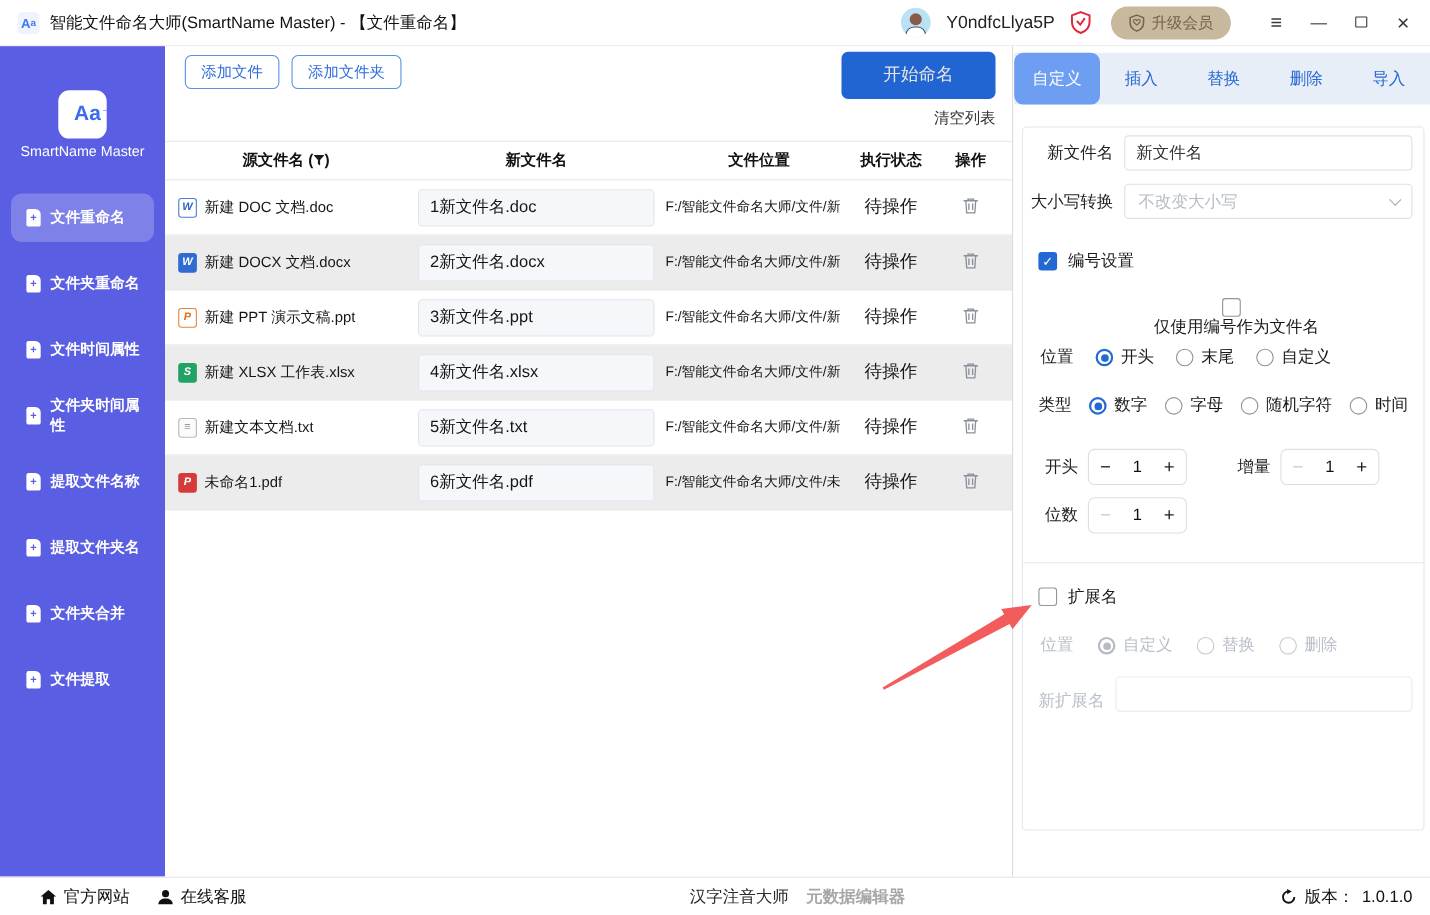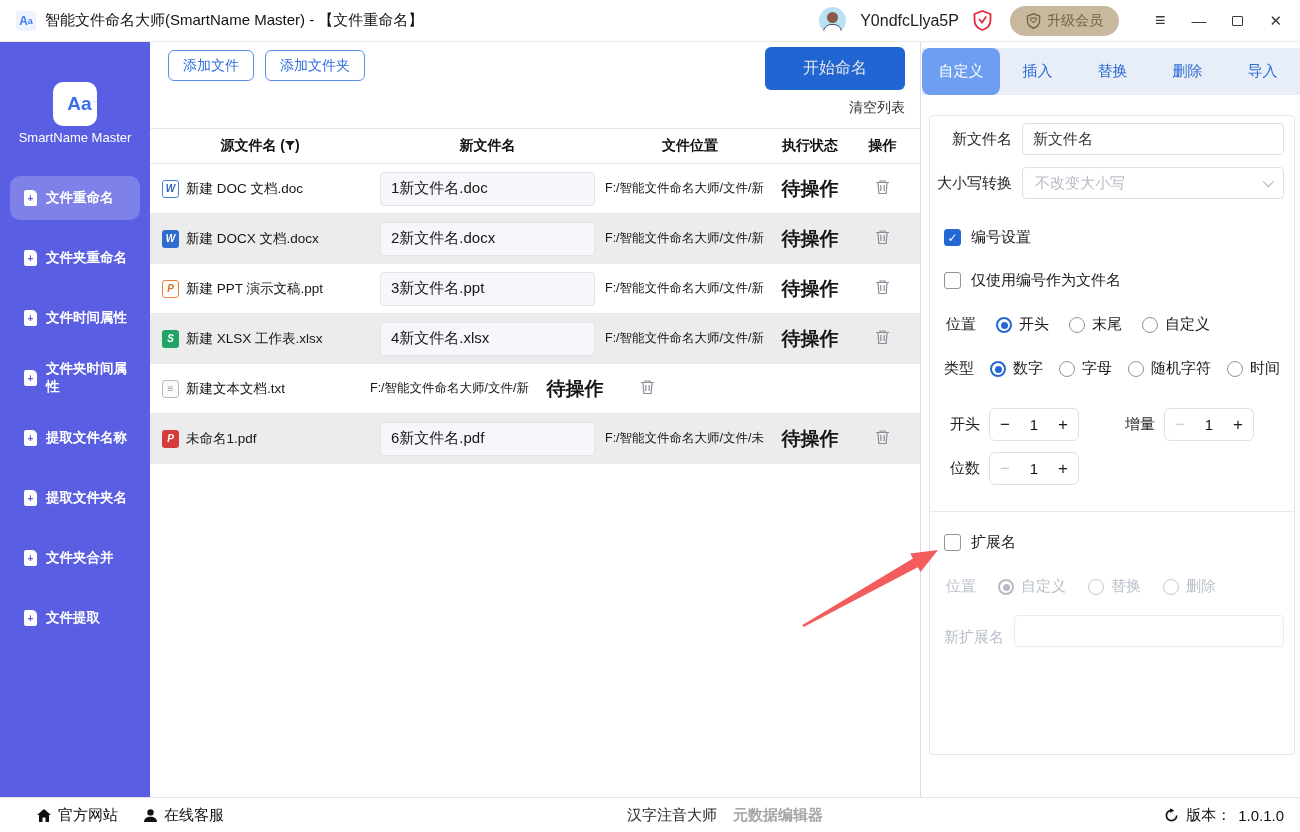--- a/index.html
+++ b/index.html
@@ -53,21 +53,21 @@
   .ic-0 { background:#fff; border:1px solid #4a7fd6; color:#3265c0; }
   .ic-1 { background:#2f6bd0; color:#fff; }
   .ic-2 { background:#fff; border:1px solid #e8833a; color:#dd6f1d; }
   .ic-3 { background:#21a366; color:#fff; }
   .ic-4 { background:#fbfbfb; border:1px solid #b9b9b9; color:#9a9a9a; }
   .ic-5 { background:#d63b3b; color:#fff; }
   .fname { white-space:nowrap; overflow:hidden; }
   .trow .c2 { padding:0 10px; }
   .newname { width:215px; height:34px; background:#f5f7fa; border:1px solid #e1e5eb; border-radius:4px; font-size:15px; color:#161616; padding-left:10px; font-family:inherit; }
   .trow .c3 { font-size:12.5px; white-space:nowrap; overflow:hidden; }
-  .trow .c4 { text-align:center; font-size:19px;font-weight:bold; }
+  .trow .c4 { text-align:center; font-size:16px; }
   .trow .c5 { text-align:center; }
   .trash { display:inline-block; cursor:pointer; }
 
   
   .rpanel { position:absolute; left:920px; top:42px; width:380px; height:755px; background:#fff; border-left:1px solid #dcdcdc; }
   .tabbar { position:absolute; left:1px; top:6px; right:0; height:47px; background:#e8eef7; display:flex; align-items:stretch; }
   .tab { flex:1; display:flex; align-items:center; justify-content:center; color:#2a6ad4; font-size:15px; cursor:pointer; }
   .tab.active { flex:none; width:78px; background:#6d9ef2; color:#fff; border-radius:8px; }
   .card { position:absolute; left:8px; top:73px; width:366px; height:640px; border:1px solid #e3e6ec; border-radius:4px; background:#fff; }
   .crow { position:absolute; left:0; right:0; display:flex; align-items:center; }
@@ -79,21 +79,21 @@
   .txt-input.dis { border-color:#e8ebf0; }
   .r-case { top:51px; height:32px; }
   .r-case .lbl { width:82px; }
   .selectbox { margin-left:10px; flex:1; margin-right:10px; height:32px; border:1px solid #dcdfe6; border-radius:4px; display:flex; align-items:center; padding:0 12px; font-size:15px; color:#b7bcc4; cursor:pointer; }
   .chev { margin-left:auto; width:8px; height:8px; border-right:1.5px solid #a8adb5; border-bottom:1.5px solid #a8adb5; transform:rotate(45deg) translateY(-2px); }
   .cb { width:17px; height:17px; border-radius:3px; border:1.5px solid #8f949d; background:#fff; display:inline-flex; align-items:center; justify-content:center; cursor:pointer; flex:none; }
   .cb.checked { background:#2468d4; border-color:#2468d4; color:#fff; font-size:12px; font-weight:bold; }
   .cb.checked::after { content:"✓"; }
   .cblbl { margin-left:10px; font-size:15px; color:#1a1a1a; }
   .r-num { top:112px; padding-left:14px; }
-  .r-only { top:155px; padding-left:14px; }
+  .r-only { top:155px; padding-left:14px;flex-direction:column; }
   .r-pos { top:199px; padding-left:16px; gap:20px; }
   .r-type { top:243px; padding-left:14px; gap:16px; }
   .radio { display:inline-flex; align-items:center; gap:7px; font-size:15px; color:#1a1a1a; cursor:pointer; }
   .rdot { width:16px; height:16px; border-radius:50%; border:1.5px solid #8f949d; background:#fff; position:relative; flex:none; }
   .rdot.sel { border-color:#2468d4; border-width:2px; }
   .rdot.sel::after { content:""; position:absolute; left:3px; top:3px; width:7px; height:7px; border-radius:50%; background:#2468d4; }
   .radio.dis { color:#b9bfc9; }
   .radio.dis .rdot { border-color:#c3c7cf; }
   .radio.dis .rdot.sel { border-color:#b6bac2; }
   .radio.dis .rdot.sel::after { background:#b6bac2; }
@@ -276,20 +276,21 @@
               </svg></span></div>
       </div>
 
       <div class="trow">
         <div class="c1">
             <span class="ficon ic-4">
               <i>≡</i>
             </span>
             <span class="fname">新建文本文档.txt</span>
           </div>
+        <div class="c2"><input class="newname" value="5新文件名.txt" style=""></div>
         <div class="c3">F:/智能文件命名大师/文件/新</div>
         <div class="c4">待操作</div>
         <div class="c5"><span class="trash"><svg width="15" height="16" viewBox="0 0 15 16">
                 <path d="M1 3.5 H14 M5 3.5 V2 H10 V3.5 M3 3.5 L3.8 14.5 H11.2 L12 3.5 M5.8 6 V12 M9.2 6 V12" fill="none" stroke="#8a8f99" stroke-width="1.2"></path>
               </svg></span></div>
       </div>
 
       <div class="trow stripe">
         <div class="c1">
             <span class="ficon ic-5">

